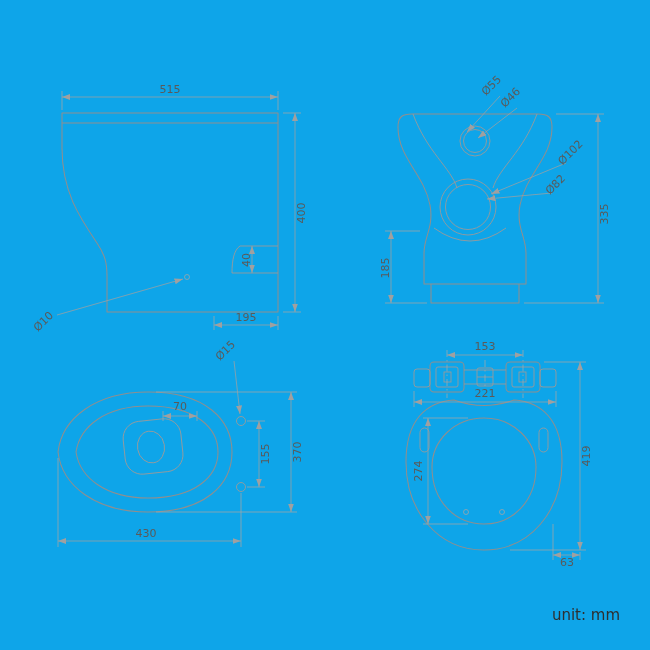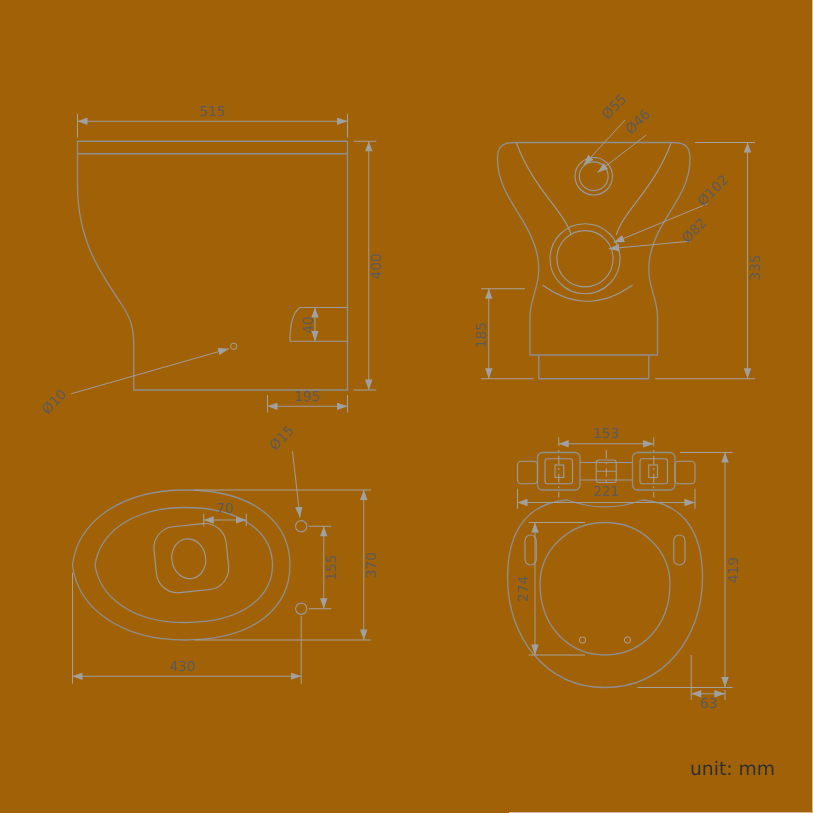--- a/index.html
+++ b/index.html
@@ -1,16 +1,16 @@
 <!DOCTYPE html>
 <html><head>
 <meta charset="utf-8">
 <style>
   html,body{margin:0;padding:0;background:#ffffff;}
-  .stage{position:relative;width:650px;height:650px;background:#a16207;overflow:hidden;font-family:"DejaVu Sans",sans-serif;}
+  .stage{position:relative;width:650px;height:650px;background:#0ea5e9;overflow:hidden;font-family:"DejaVu Sans",sans-serif;}
   svg{display:block;}
   .ol{fill:none;stroke:#8f8f8f;stroke-width:1.05;stroke-linejoin:round;stroke-linecap:round;}
   .ol2{fill:none;stroke:#9a9a9a;stroke-width:0.9;}
   .tl{fill:none;stroke:#a5a5a5;stroke-width:0.75;}
   .dim{fill:none;stroke:#a0a0a0;stroke-width:0.75;marker-start:url(#aS);marker-end:url(#aE);}
   .ldr{fill:none;stroke:#a0a0a0;stroke-width:0.75;marker-end:url(#aE);}
   .cl{fill:none;stroke:#ababab;stroke-width:0.7;stroke-dasharray:7 3 1.5 3;}
   text.d{font-family:"DejaVu Sans",sans-serif;font-size:11px;fill:#5a5a5a;text-anchor:middle;}
   text.unit{font-family:"DejaVu Sans",sans-serif;font-size:15px;fill:#2f2f2f;text-anchor:middle;}
 </style>

